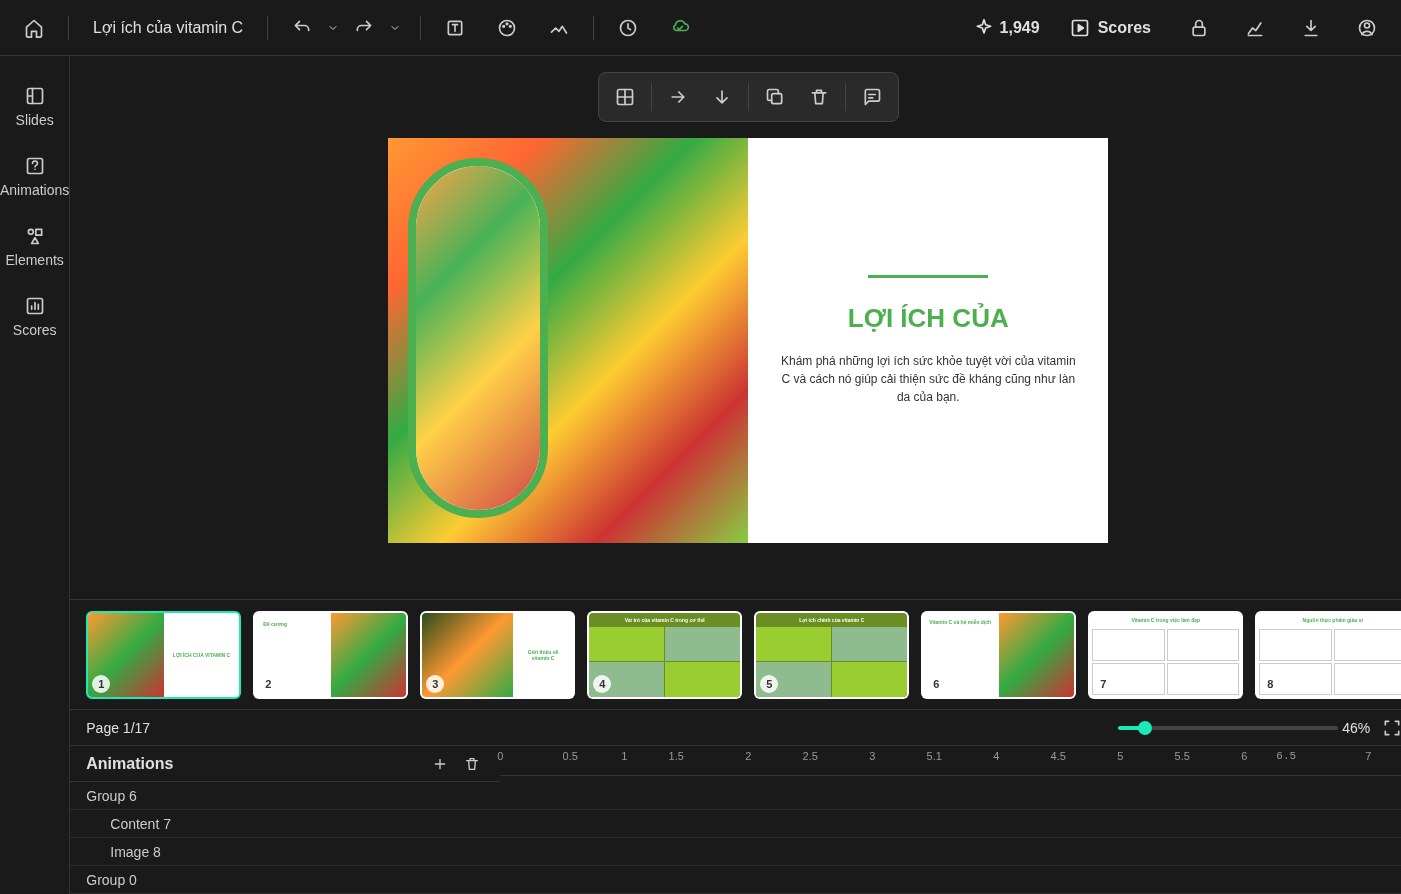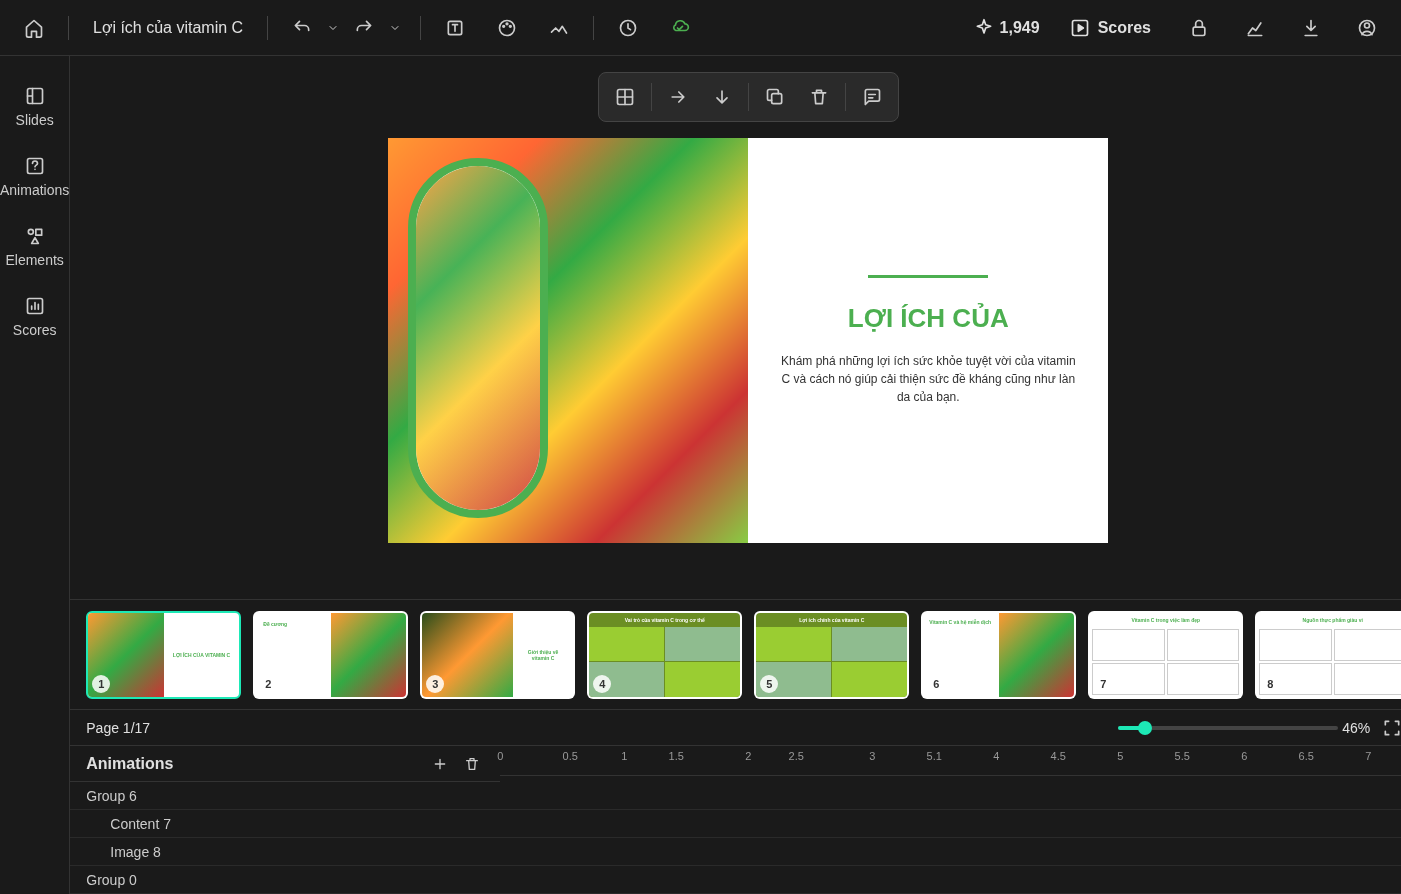--- a/index.html
+++ b/index.html
@@ -367,29 +367,29 @@
                 </svg>
               </div>
           </div>
         </div>
         <div class="anim-ruler" id="anim-ruler" style="margin-left:0;flex:1">
             <div class="anim-tick" style="left: 0px;">0</div>
             <div class="anim-tick" style="left: 70px;">0.5</div>
             <div class="anim-tick" style="left: 124px;">1</div>
             <div class="anim-tick" style="left: 176px;">1.5</div>
             <div class="anim-tick" style="left: 248px;">2</div>
-            <div class="anim-tick" style="left: 296px;">2.5</div>
+            <div class="anim-tick" style="left: 310px;">2.5</div>
             <div class="anim-tick" style="left: 372px;">3</div>
             <div class="anim-tick" style="left: 434px;">5.1</div>
             <div class="anim-tick" style="left: 496px;">4</div>
             <div class="anim-tick" style="left: 558px;">4.5</div>
             <div class="anim-tick" style="left: 620px;">5</div>
             <div class="anim-tick" style="left: 682px;">5.5</div>
             <div class="anim-tick" style="left: 744px;">6</div>
-            <div class="anim-tick" style="left: 806px;">6.5</div>
+            <div class="anim-tick" style="left: 786px; font-family: Liberation Mono, monospace;">6.5</div>
             <div class="anim-tick" style="left: 868px;">7</div>
           </div>
       </div>
       <div id="anim-rows">
           <div class="anim-row">Group 6</div>
           <div class="anim-row indent">Content 7</div>
           <div class="anim-row indent">Image 8</div>
           <div class="anim-row">Group 0</div>
         </div>
     </div>

